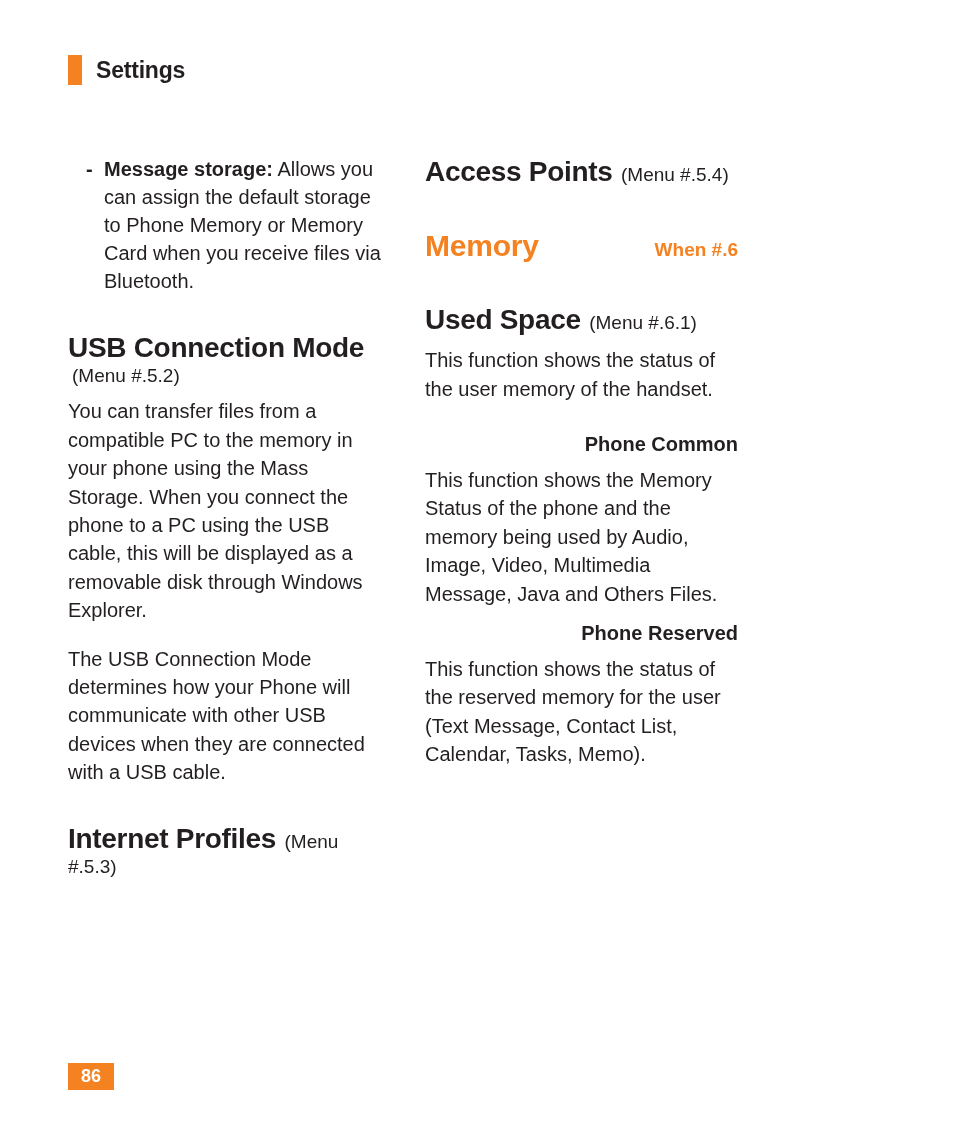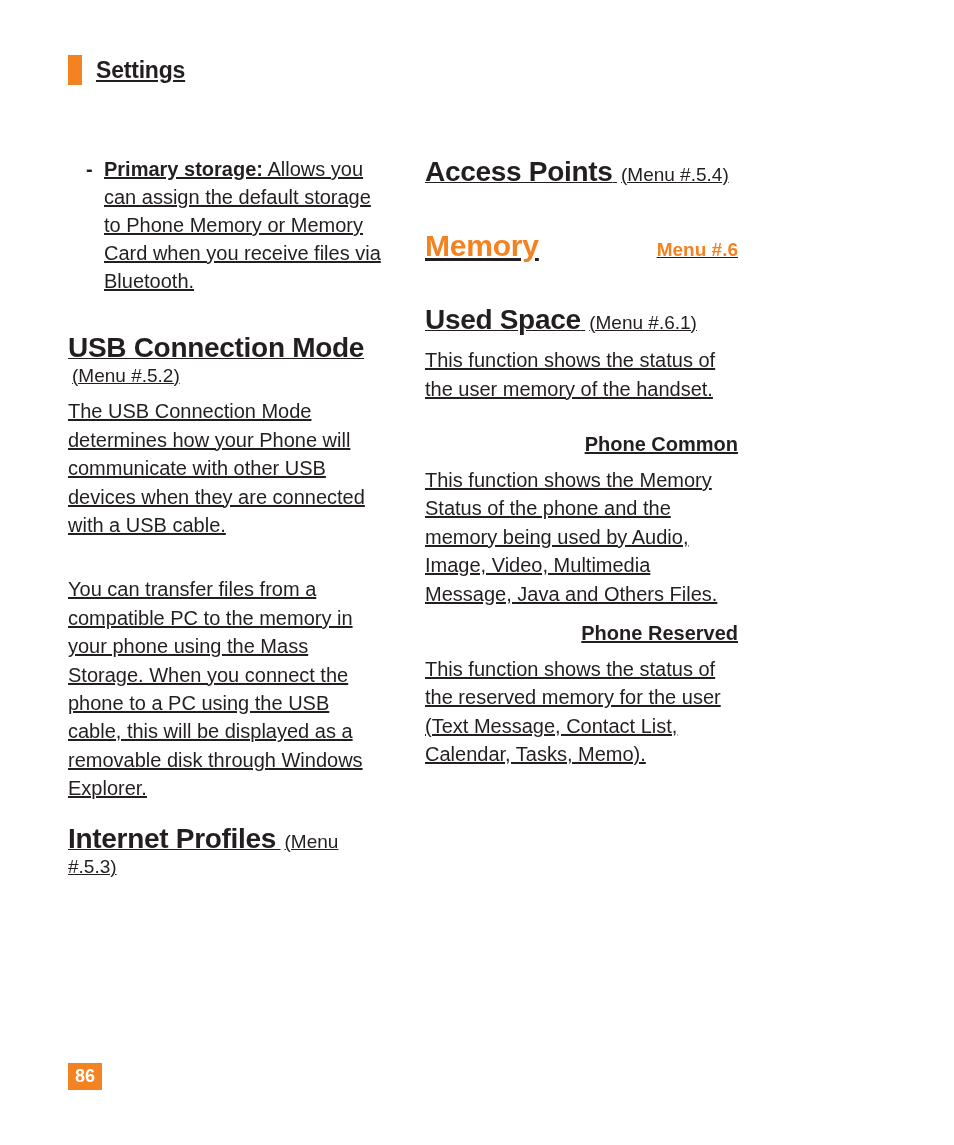--- a/index.html
+++ b/index.html
@@ -7,21 +7,20 @@
   body {
     font-family: "Helvetica Neue", Helvetica, Arial, sans-serif;
     color: #231f20;
     position: relative;
   }
   .page {
     position: relative;
     width: 806px;
     height: 1145px;
     padding: 55px 68px 0 68px;
-    text-decoration: underline;
   }
   .header {
     display: flex;
     align-items: center;
     gap: 14px;
     margin-bottom: 70px;
   }
   .header-bar {
     width: 14px;
     height: 30px;
@@ -102,66 +101,66 @@
     text-align: right;
   }
   .page-num {
     position: absolute;
     left: 68px;
     bottom: 55px;
     background: #f58220;
     color: #fff;
     font-weight: 700;
     font-size: 18px;
-    padding: 3px 7px;
+    padding: 3px 13px;
   }
 </style>
 </head>
 <body>
 
 <div class="page">
 
   <div class="header">
     <span class="header-bar"></span>
     <span class="header-title">Settings</span>
   </div>
 
   <div class="columns">
 
     <div class="col">
 
       <div class="bullet-item">
         <span class="bullet-dash">-</span>
-        <span class="bullet-label">Primary storage:</span><span> Allows you can assign the default storage to Phone Memory or Memory Card when you receive files via Bluetooth.</span>
+        <span class="bullet-label">Message storage:</span><span> Allows you can assign the default storage to Phone Memory or Memory Card when you receive files via Bluetooth.</span>
       </div>
 
       <div class="section-h">
         <span class="title">USB Connection Mode</span>
         <span class="menu-ref">(Menu #.5.2)</span>
       </div>
+      <p class="body-text">You can transfer files from a compatible PC to the memory in your phone using the Mass Storage. When you connect the phone to a PC using the USB cable, this will be displayed as a removable disk through Windows Explorer.</p>
       <p class="body-text" style="margin-bottom:36px;">The USB Connection Mode determines how your Phone will communicate with other USB devices when they are connected with a USB cable.</p>
-      <p class="body-text">You can transfer files from a compatible PC to the memory in your phone using the Mass Storage. When you connect the phone to a PC using the USB cable, this will be displayed as a removable disk through Windows Explorer.</p>
 
       <div class="section-h">
         <span class="title">Internet Profiles</span>
         <span class="menu-ref">(Menu #.5.3)</span>
       </div>
 
     </div>
 
     <div class="col">
 
       <div class="section-h">
         <span class="title">Access Points</span>
         <span class="menu-ref">(Menu #.5.4)</span>
       </div>
 
       <div class="big-section">
         <span class="big-title">Memory</span>
-        <span class="big-menu">Menu #.6</span>
+        <span class="big-menu">When #.6</span>
       </div>
 
       <div class="section-h">
         <span class="title">Used Space</span>
         <span class="menu-ref">(Menu #.6.1)</span>
       </div>
       <p class="body-text" style="margin-bottom:30px;">This function shows the status of the user memory of the handset.</p>
 
       <div class="sub-h">Phone Common</div>
       <p class="body-text" style="margin-bottom:14px;">This function shows the Memory Status of the phone and the memory being used by Audio, Image, Video, Multimedia Message, Java and Others Files.</p>

